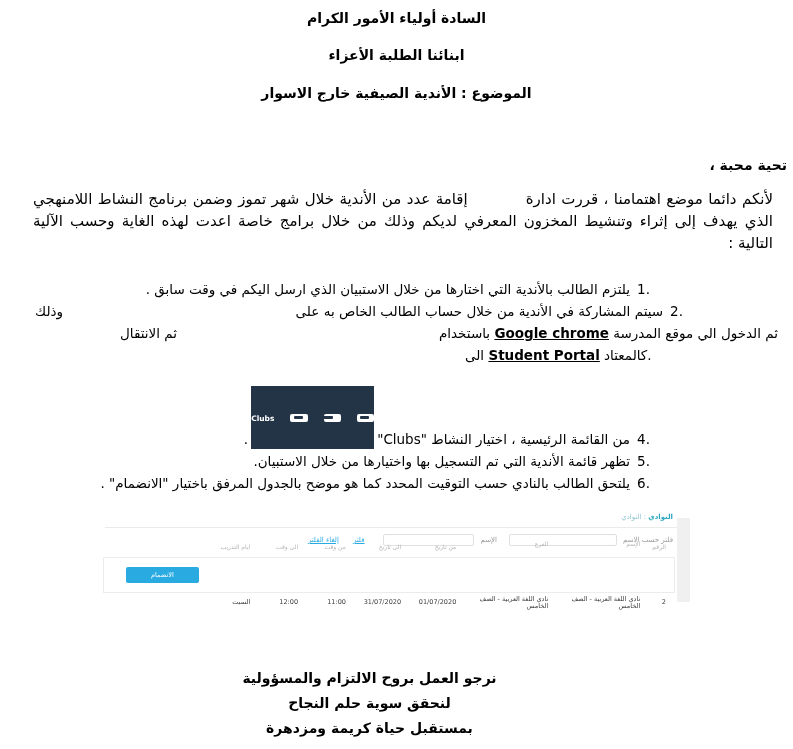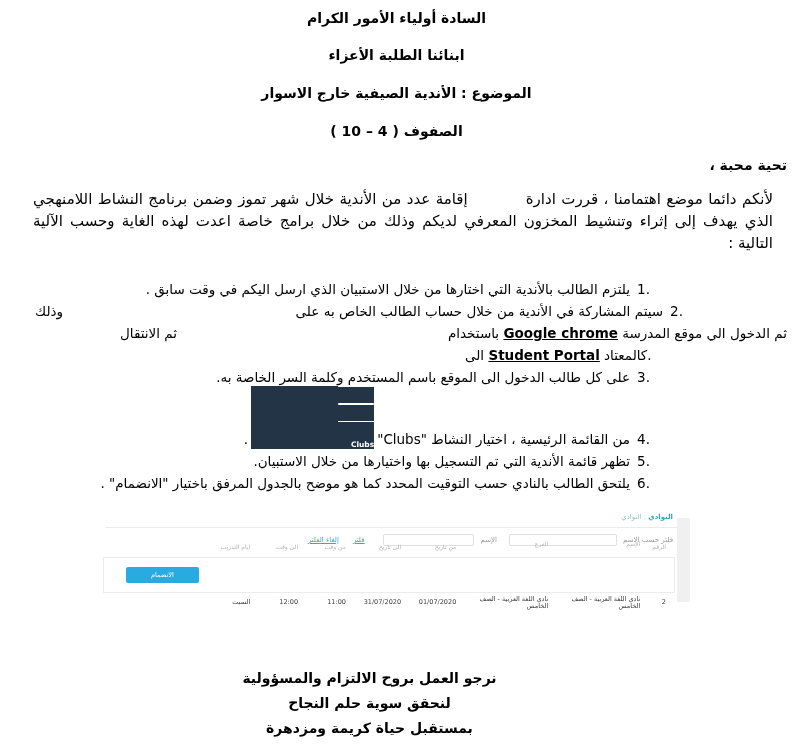--- a/index.html
+++ b/index.html
@@ -8,27 +8,27 @@
   .center-head{position:absolute;left:0;right:0;text-align:center;font-weight:bold;font-size:14px;}
   .greeting{position:absolute;right:6px;top:157px;font-weight:bold;font-size:14px;}
   .para{position:absolute;top:188px;right:20px;left:33px;font-size:15px;line-height:22px;
         text-align:justify;}
   .gap-sp{display:inline-block;width:58px;}
   .li-line{position:absolute;right:143px;font-size:13.5px;white-space:nowrap;}
   .li-wide{position:absolute;left:33px;right:0;font-size:13.5px;height:20px;}
   .li-num{display:inline-block;direction:ltr;margin-left:7px;}
   .far-left{position:absolute;left:2px;top:0;text-align:center;}
   .mid-left{position:absolute;left:87px;top:0;}
-  .chunk-r{position:absolute;right:6px;top:0;direction:ltr;unicode-bidi:isolate;white-space:nowrap;}
+  .chunk-r{position:absolute;right:15px;top:0;direction:ltr;unicode-bidi:isolate;white-space:nowrap;}
   .chunk-l{position:absolute;left:432px;top:0;direction:ltr;unicode-bidi:isolate;white-space:nowrap;}
   .ext-link{font-weight:bold;text-decoration:underline;}
   .li4-row{position:absolute;right:143px;top:386px;display:flex;direction:rtl;align-items:flex-end;gap:3px;font-size:13.5px;}
   .li4-text{margin-bottom:2px;white-space:nowrap;}
-  .tile{width:123px;height:63px;background:#233447;display:flex;flex-direction:column;
-        align-items:flex-start;justify-content:center;gap:16px;}
+  .tile{width:123px;height:63px;background:#233447;display:flex;flex-direction:row;
+        align-items:center;justify-content:center;gap:16px;}
   .tile .bar{width:36px;height:8px;background:#ffffff;border-radius:2px;position:relative;}
   .tile .bar::after{content:"";position:absolute;right:5px;top:2.5px;width:9px;height:3px;background:#233447;border-radius:1px;}
   .tile .bar.b2::after{width:14px;right:8px;}
   .tile-label{color:#ffffff;font-size:7.5px;font-weight:bold;margin-top:2px;}
   
   .shot{position:absolute;left:95px;top:512px;width:595px;height:95px;direction:rtl;background:#fff;}
   .crumb{position:absolute;top:1px;right:17px;font-size:7px;color:#2aa7c0;}
   .crumb .c1{font-weight:bold;}
   .crumb .c2{color:#93c6d2;}
   .shot-sep{position:absolute;top:15px;left:10px;right:12px;border-top:1px solid #ebebeb;}
@@ -52,21 +52,20 @@
            font-size:14px;line-height:25px;}
 </style>
 </head>
 <body>
 
 <div class="page">
 
   <div class="center-head" style="top:10px">السادة أولياء الأمور الكرام</div>
   <div class="center-head" style="top:47px">ابنائنا الطلبة الأعزاء</div>
   <div class="center-head" style="top:85px">الموضوع : الأندية الصيفية خارج الاسوار</div>
-  <div class="center-head" style="top:123px">الصفوف ( 4 – 10 )</div>
 
   <div class="greeting">تحية محبة ،</div>
 
   <div class="para"><span>لأنكم دائما موضع اهتمامنا ،  قررت ادارة</span><span class="gap-sp"></span><span>إقامة عدد من الأندية خلال شهر تموز وضمن برنامج النشاط اللامنهجي الذي يهدف إلى إثراء وتنشيط المخزون المعرفي لديكم وذلك من خلال برامج خاصة اعدت لهذه الغاية وحسب الآلية التالية :</span></div>
 
   <div class="li-line" style="top:281px">
     <span class="li-num">1.</span><span>يلتزم الطالب بالأندية التي اختارها من خلال الاستبيان الذي ارسل اليكم في وقت سابق .</span>
   </div>
 
   <div class="li-wide" style="top:303px">
@@ -78,23 +77,20 @@
 
   <div class="li-wide" style="top:325px">
     <span class="mid-left">ثم الانتقال</span>
     <span class="chunk-r"><span>باستخدام </span><span class="ext-link">Google chrome</span><span> ثم الدخول الي موقع المدرسة</span></span>
   </div>
 
   <div class="li-wide" style="top:347px">
     <span class="chunk-l"><span>الى </span><span class="ext-link">Student Portal</span><span> كالمعتاد.</span></span>
   </div>
 
-  <div class="li-line" style="top:369px">
-    <span class="li-num">3.</span><span>على كل طالب  الدخول الى الموقع باسم المستخدم وكلمة السر الخاصة به.</span>
-  </div>
 
   <div class="li4-row">
     <span class="li4-text"><span class="li-num">4.</span><span>من القائمة الرئيسية ، اختيار النشاط  "Clubs"</span></span>
     <span class="tile">
       <span class="bar"></span>
       <span class="bar b2"></span>
       <span class="bar"></span>
       <span class="tile-label">Clubs</span>
     </span>
     <span class="li4-text">.</span>

